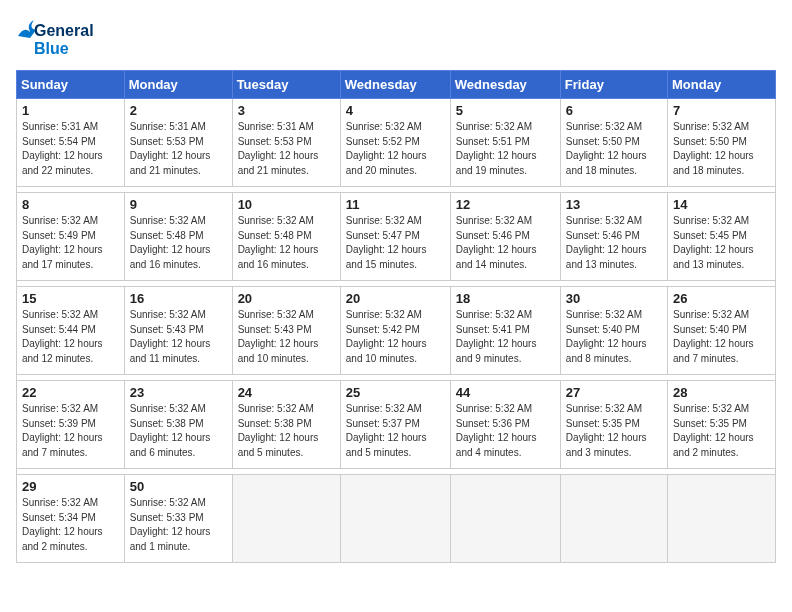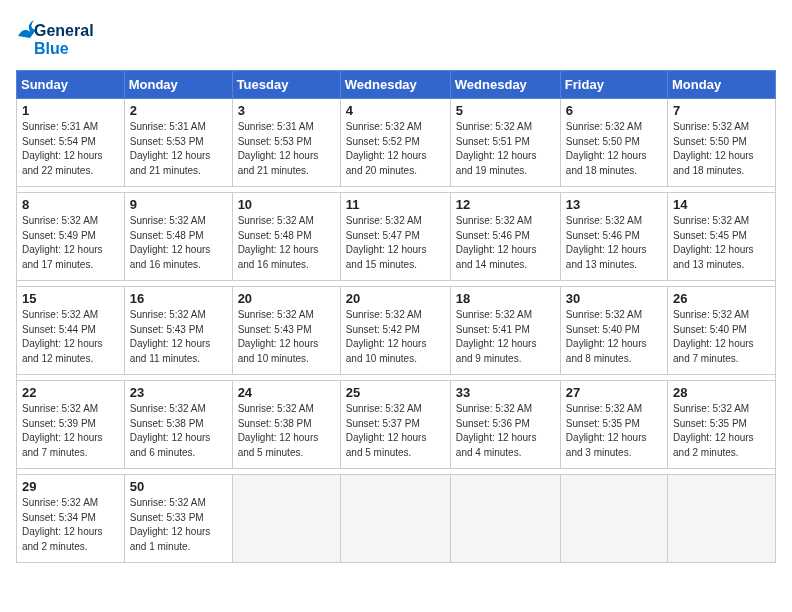--- a/index.html
+++ b/index.html
@@ -226,21 +226,21 @@
         </td>
         <td>
           <span class="day-num">24</span>
           <div class="day-info">Sunrise: 5:32 AM<br>Sunset: 5:38 PM<br>Daylight: 12 hours and 5 minutes.</div>
         </td>
         <td>
           <span class="day-num">25</span>
           <div class="day-info">Sunrise: 5:32 AM<br>Sunset: 5:37 PM<br>Daylight: 12 hours and 5 minutes.</div>
         </td>
         <td>
-          <span class="day-num">33</span>
+          <span class="day-num">44</span>
           <div class="day-info">Sunrise: 5:32 AM<br>Sunset: 5:36 PM<br>Daylight: 12 hours and 4 minutes.</div>
         </td>
         <td>
           <span class="day-num">27</span>
           <div class="day-info">Sunrise: 5:32 AM<br>Sunset: 5:35 PM<br>Daylight: 12 hours and 3 minutes.</div>
         </td>
         <td>
           <span class="day-num">28</span>
           <div class="day-info">Sunrise: 5:32 AM<br>Sunset: 5:35 PM<br>Daylight: 12 hours and 2 minutes.</div>
         </td>

